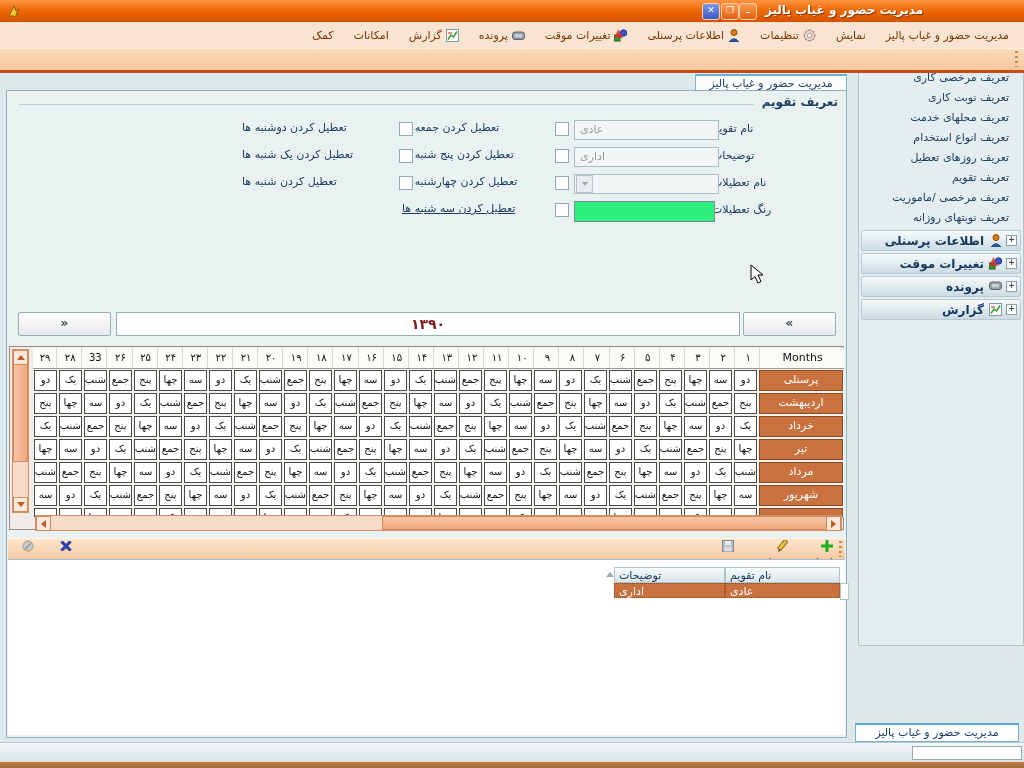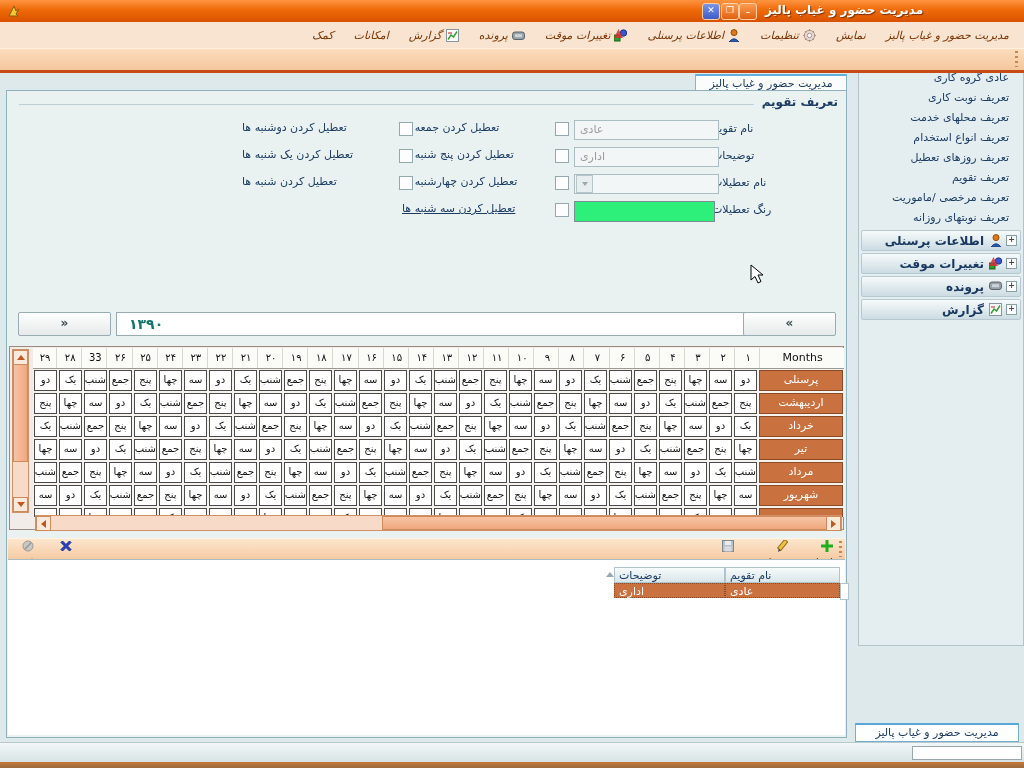--- a/index.html
+++ b/index.html
@@ -14,21 +14,21 @@
     text-shadow:1px 1px 1px #7a3000;white-space:nowrap;direction:rtl;}
   .cap-btn{top:3px;width:16px;height:15px;border:1px solid #ffd0a8;border-radius:3px;
     color:#fff;font-size:9px;line-height:13px;text-align:center;font-weight:bold;}
   #btn-close{left:702px;background:linear-gradient(#7a96e8,#3c5cc8);}
   #btn-restore{left:721px;background:linear-gradient(#ff9c50,#e06010);}
   #btn-min{left:739px;background:linear-gradient(#ff9c50,#e06010);}
   
   #menubar{left:0;top:22px;width:1024px;height:26px;background:#f8e4d0;
     display:flex;align-items:center;padding:0 6px;box-sizing:border-box;gap:2px;}
   .menu-item{display:flex;align-items:center;gap:4px;padding:3px 9px;color:#7c3402;
-    font-size:11px;white-space:nowrap;cursor:default;font-style:italic;}
+    font-size:11px;white-space:nowrap;cursor:default;}
   #toolstrip{left:0;top:48px;width:1024px;height:22px;
     background:linear-gradient(#fddcbc,#f3c69c);border-top:1px solid #fff0e0;}
   .gripv{width:3px;background:repeating-linear-gradient(to bottom,#c9854d 0 2px,rgba(0,0,0,0) 2px 5px);}
   #strip-grip{left:1015px;top:51px;height:16px;}
   #topline{left:0;top:70px;width:1024px;height:3px;background:#c84a14;}
   
   #sidebar{left:853px;top:76px;width:166px;height:646px;background:#e4eef0;
     border:1px solid #b0c4ca;box-sizing:border-box;padding-top:2px;}
   .side-header{margin:2px 2px;height:19px;display:flex;align-items:center;gap:4px;
     background:linear-gradient(#f6fafb,#ccdce2);border:1px solid #b6c9d0;border-radius:2px;
@@ -55,22 +55,22 @@
   .tri-dn{width:0;height:0;border-left:3px solid transparent;border-right:3px solid transparent;
     border-top:4px solid #9aa8ae;}
   #holiday-color{left:567px;width:139px;height:19px;border:1px solid #7b8d93;}
   .cb-box{width:12px;height:12px;background:#fdfdfd;border:1px solid #93a9b1;}
   .cb-label{font-size:11px;color:#1c3c64;white-space:nowrap;}
   
   .yr-btn{top:221px;height:22px;width:91px;background:linear-gradient(#ffffff,#e6eaea);
     border:1px solid #97adb3;border-radius:2px;color:#3a4a50;font-size:12px;
     text-align:center;line-height:20px;font-weight:bold;}
   #yr-bar{left:109px;top:221px;width:622px;height:22px;background:#fff;
-    border:1px solid #97adb3;text-align:left;font-size:14px;font-weight:bold;color:#0f766e;
-    line-height:22px;padding-left:12px;}
+    border:1px solid #97adb3;text-align:center;font-size:14px;font-weight:bold;color:#7f1d1d;
+    line-height:22px;}
   
   #cal-grid{left:2px;top:255px;width:835px;height:184px;background:#f2ece8;
     border:1px solid #9a8a80;box-sizing:border-box;}
   #cal-wrap{left:23px;top:1px;width:811px;}
   .cal-row{display:flex;direction:rtl;}
   .cal-hdr{height:20px;background:#fbfbf8;border-bottom:1px solid #9a9a92;}
   .cal-mhdr{width:84px;margin:0 1px;font-size:11px;color:#111;text-align:center;
     line-height:19px;direction:ltr;}
   .cal-dhdr{width:23px;margin:0 1px;font-size:10px;color:#111;text-align:center;
     line-height:19px;border-right:1px solid #d8d8d0;}
@@ -215,21 +215,21 @@
         <svg width="13" height="13">
           <circle cx="6.5" cy="6.5" r="5.2" fill="#ead8d4" stroke="#b09088"></circle>
           <circle cx="6.5" cy="6.5" r="2.2" fill="#fff" stroke="#b09088"></circle>
           <path d="M6.5 0v2M6.5 11v2M0 6.5h2M11 6.5h2M2 2l1.4 1.4M9.6 9.6L11 11M11 2L9.6 3.4M3.4 9.6L2 11" stroke="#b09088"></path>
         </svg>
       </span>
       <span>تنظیمات</span>
     </div>
     <div class="side-item">تنظیمات اولیه</div>
     <div class="side-item">تعریف شیفت</div>
-    <div class="side-item">عادی گروه کاری</div>
+    <div class="side-item">تعریف مرخصی کاری</div>
     <div class="side-item">تعریف نوبت کاری</div>
     <div class="side-item">تعریف محلهای خدمت</div>
     <div class="side-item">تعریف انواع استخدام</div>
     <div class="side-item">تعریف روزهای تعطیل</div>
     <div class="side-item">تعریف تقویم</div>
     <div class="side-item">تعریف مرخصی /ماموریت</div>
     <div class="side-item">تعریف نوبتهای روزانه</div>
     <div class="side-header">
       <span class="expbox">+</span>
       <span class="side-icon">

